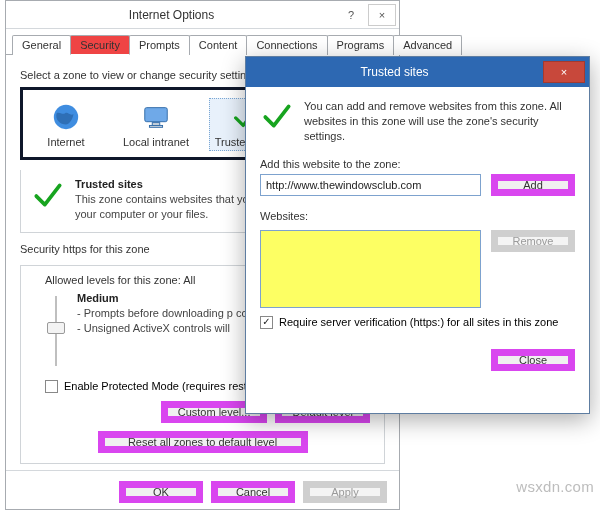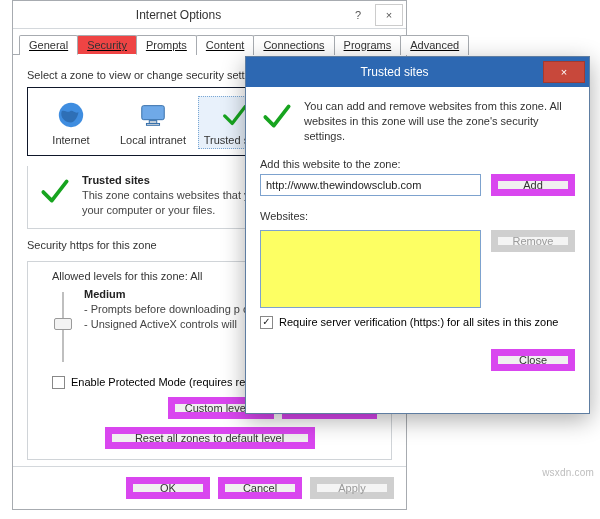--- a/index.html
+++ b/index.html
@@ -1,44 +1,44 @@
 <!DOCTYPE html>
 <html><head>
   <meta charset="utf-8">
   <style>
     * { box-sizing: border-box; font-family: "Segoe UI", Tahoma, sans-serif; font-size: 11px; }
     body { margin: 0; background: #fff; width: 600px; height: 519px; position: relative; overflow: hidden; }
 
     
     .io-window {
-      position: absolute; left: 12px; top: 0; width: 395px; height: 510px;
+      position: absolute; left: 5px; top: 0; width: 395px; height: 510px;
       background: #fff; border: 1px solid #a7abb0;
     }
     .io-titlebar {
       height: 28px; display: flex; align-items: center;
       border-bottom: 1px solid #d4d8dc; background: #fff;
     }
     .io-title { flex: 1; text-align: center; font-size: 12px; color: #333; }
     .io-btn { width: 28px; height: 22px; margin-right: 3px; display:flex; align-items:center; justify-content:center;
               border:1px solid transparent; color:#555; }
     .io-close { background:#fff; border:1px solid #ccc; }
-    .tabs { display: flex; padding: 2px 6px 0 6px; margin-top: 4px; text-decoration: underline; }
+    .tabs { display: flex; padding: 2px 6px 0 6px; margin-top: 4px; }
     .tab {
       padding: 3px 9px; border: 1px solid #a7abb0; border-bottom: none;
       background: #fff; margin-right: -1px; position: relative;
       border-radius: 2px 2px 0 0; color:#333;
     }
     .tab.active { background: #ef4444; z-index: 2; border-bottom: 1px solid #fff; }
     .tabstrip-border { border-top: 1px solid #a7abb0; margin-top: -1px; }
 
     .io-body { padding: 10px 14px 6px 14px; }
     .zone-label { margin: 4px 0 6px 0; color:#333; }
     .zone-box {
-      border: 1px solid #0f172a; padding: 8px 6px 6px 6px;
-      display: flex; gap: 8px; background:#fff;
+      border: 3px solid #0f172a; padding: 8px 6px 6px 6px;
+      display: flex; gap: 16px; background:#fff;
     }
     .zone-item { width: 74px; text-align: center; padding: 2px 0; border:1px solid transparent; }
     .zone-item.sel { border:1px dotted #7aa7d4; background:#e8f1fb; }
     .zone-icon { width: 32px; height: 32px; margin: 0 auto 3px auto; display:flex; align-items:center; justify-content:center; }
     .zone-cap { color:#333; }
 
     .section-box { border:1px solid #d0d4d8; margin-top:10px; padding:8px 10px 10px 10px; position:relative; }
     .section-box.open-top { border-top:none; }
     .ts-line { display:flex; gap:10px; }
     .big-check { width:34px; height:34px; flex:none; }
@@ -95,21 +95,21 @@
     .ts-list {
       width: 232px; height: 78px; border:1px solid #7da2ce; background: #fdff63; margin-top:4px;
     }
     .ts-list-row { display:flex; gap:10px; align-items:flex-start; }
     .ts-remove { margin-top:4px; }
 
     .ts-chk-row { display:flex; align-items:center; gap:6px; margin-top:8px; }
     .ts-footer { display:flex; justify-content:flex-end; margin-top:20px; }
 
     
-    .wm { position:absolute; right:6px; bottom:41px; color:#bdbdbd; font-size:10px; letter-spacing:.02em;}
+    .wm { position:absolute; right:6px; bottom:24px; color:#bdbdbd; font-size:15px; letter-spacing:.02em;}
 
     
     .svg-check path { fill:none; stroke:#17a41f; stroke-width:7; stroke-linecap:round; stroke-linejoin:round; }
     .globe circle.o { fill:#3f8de0; }
     .globe path.land { fill:#2e6fb6; }
     .monitor rect { fill:#6fa9e8; stroke:#2f6aa8; }
     .monitor .stand { fill:#cfd6dd; }
   </style>
 </head>
 <body>

